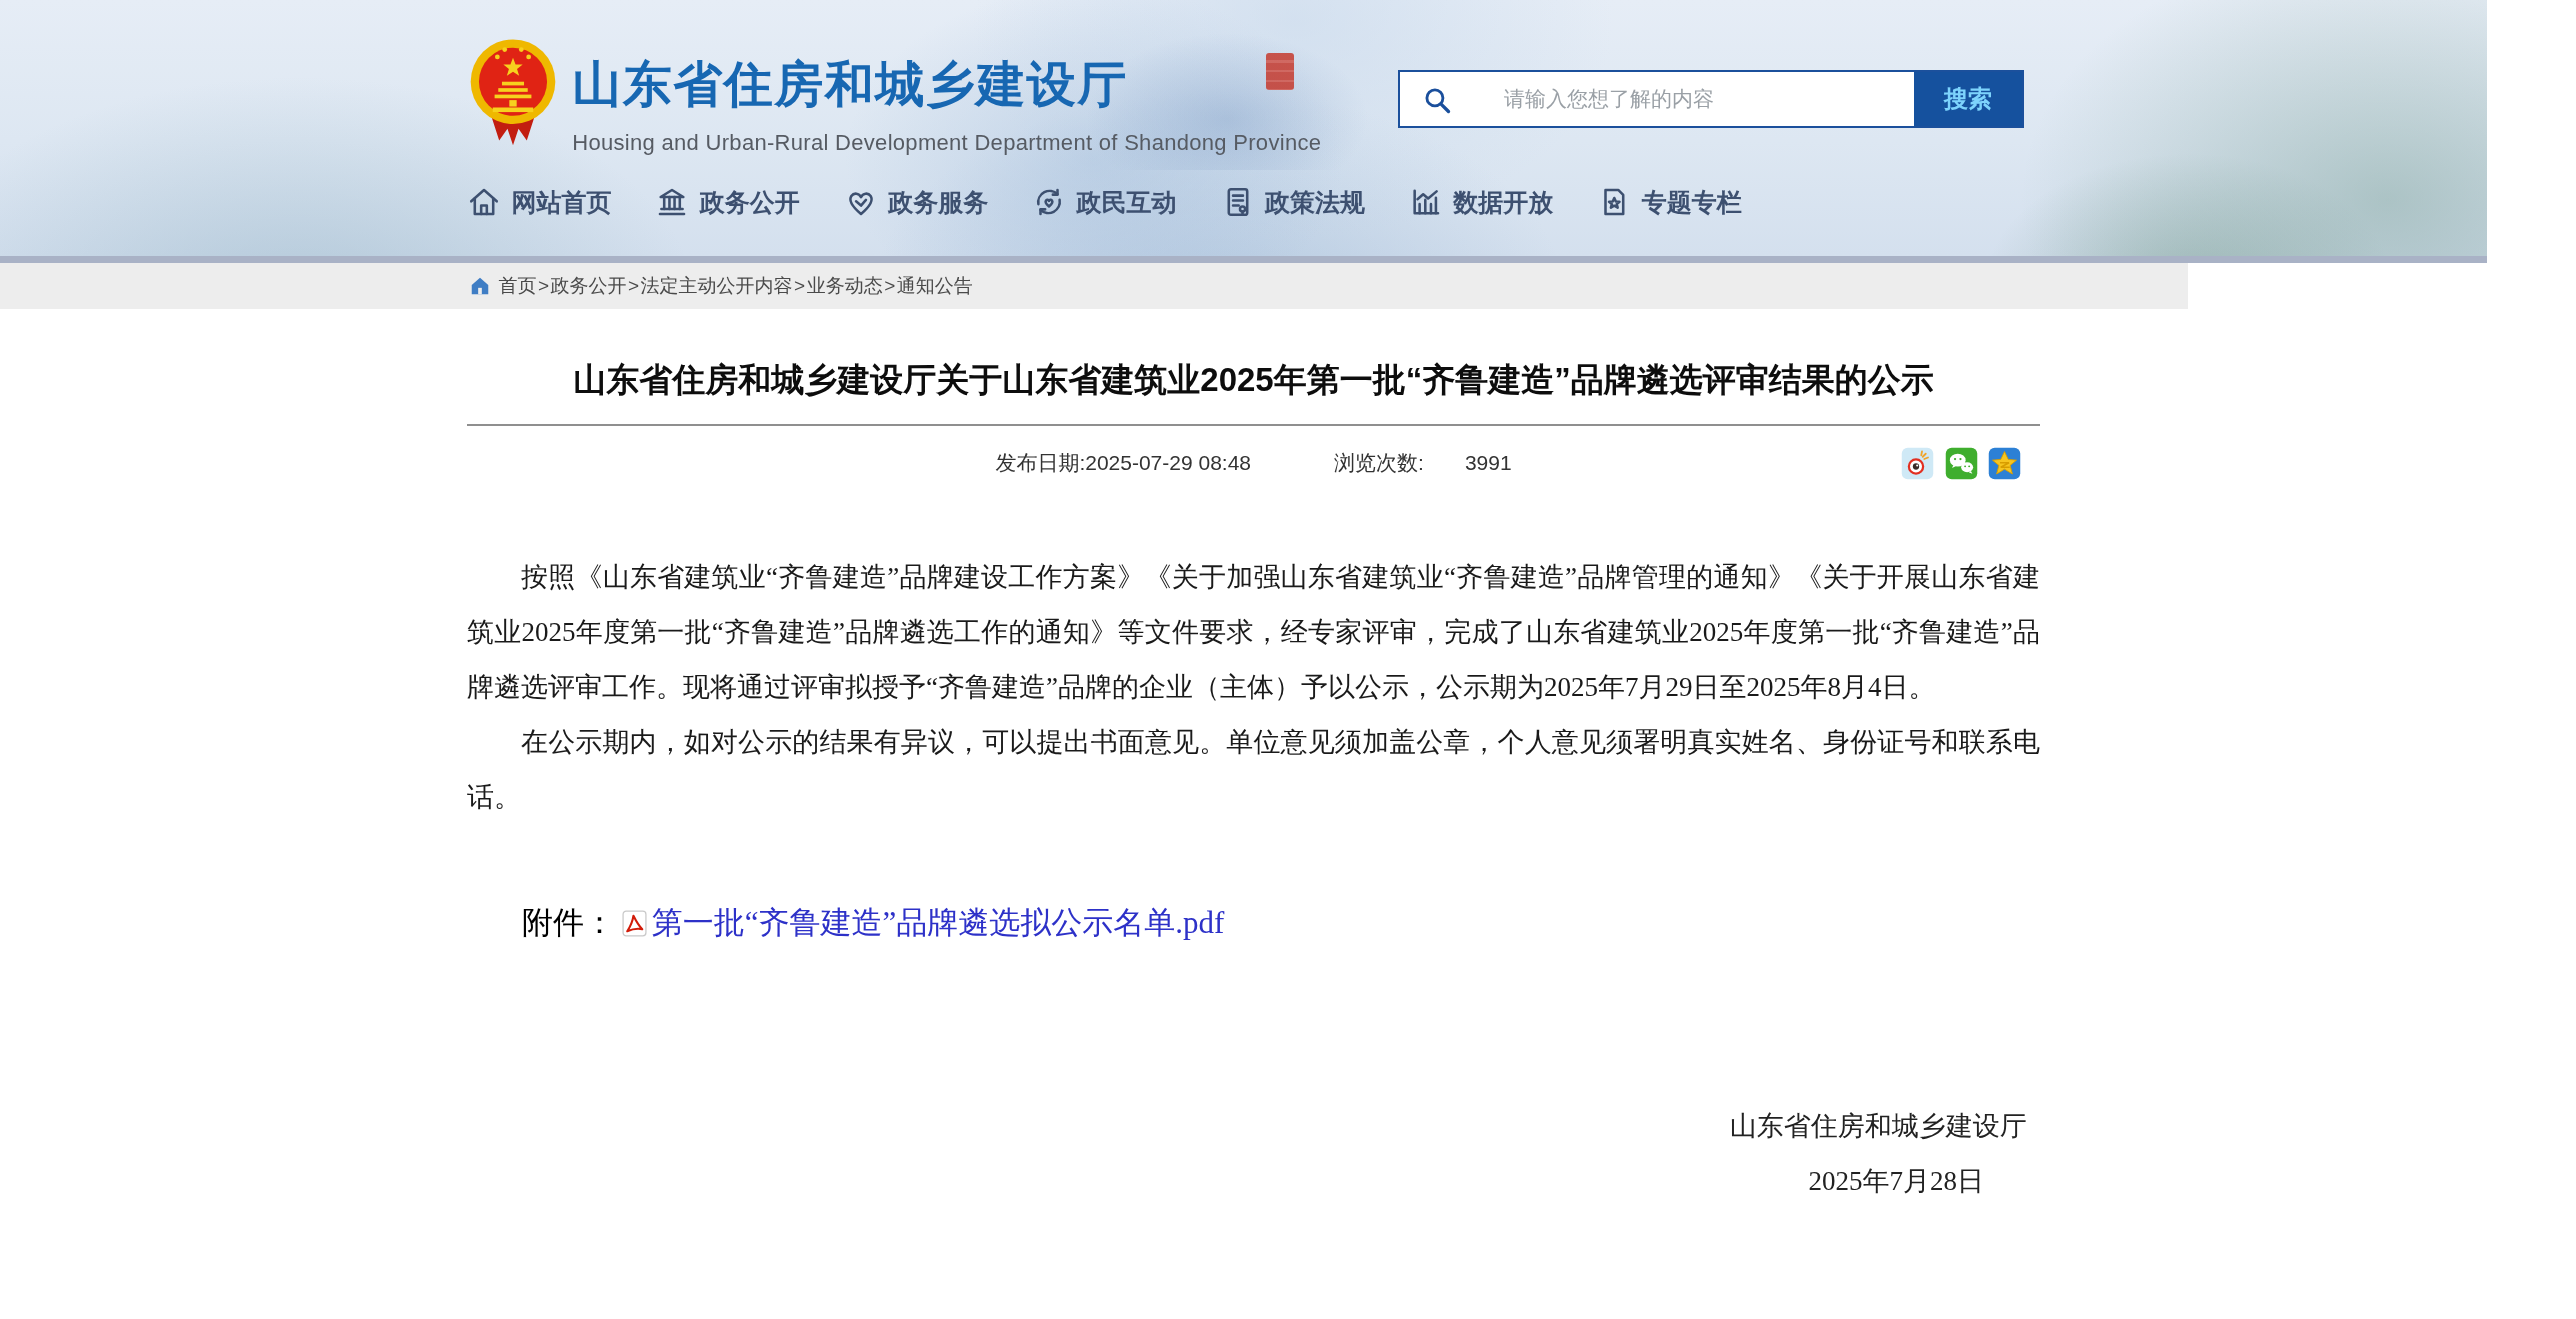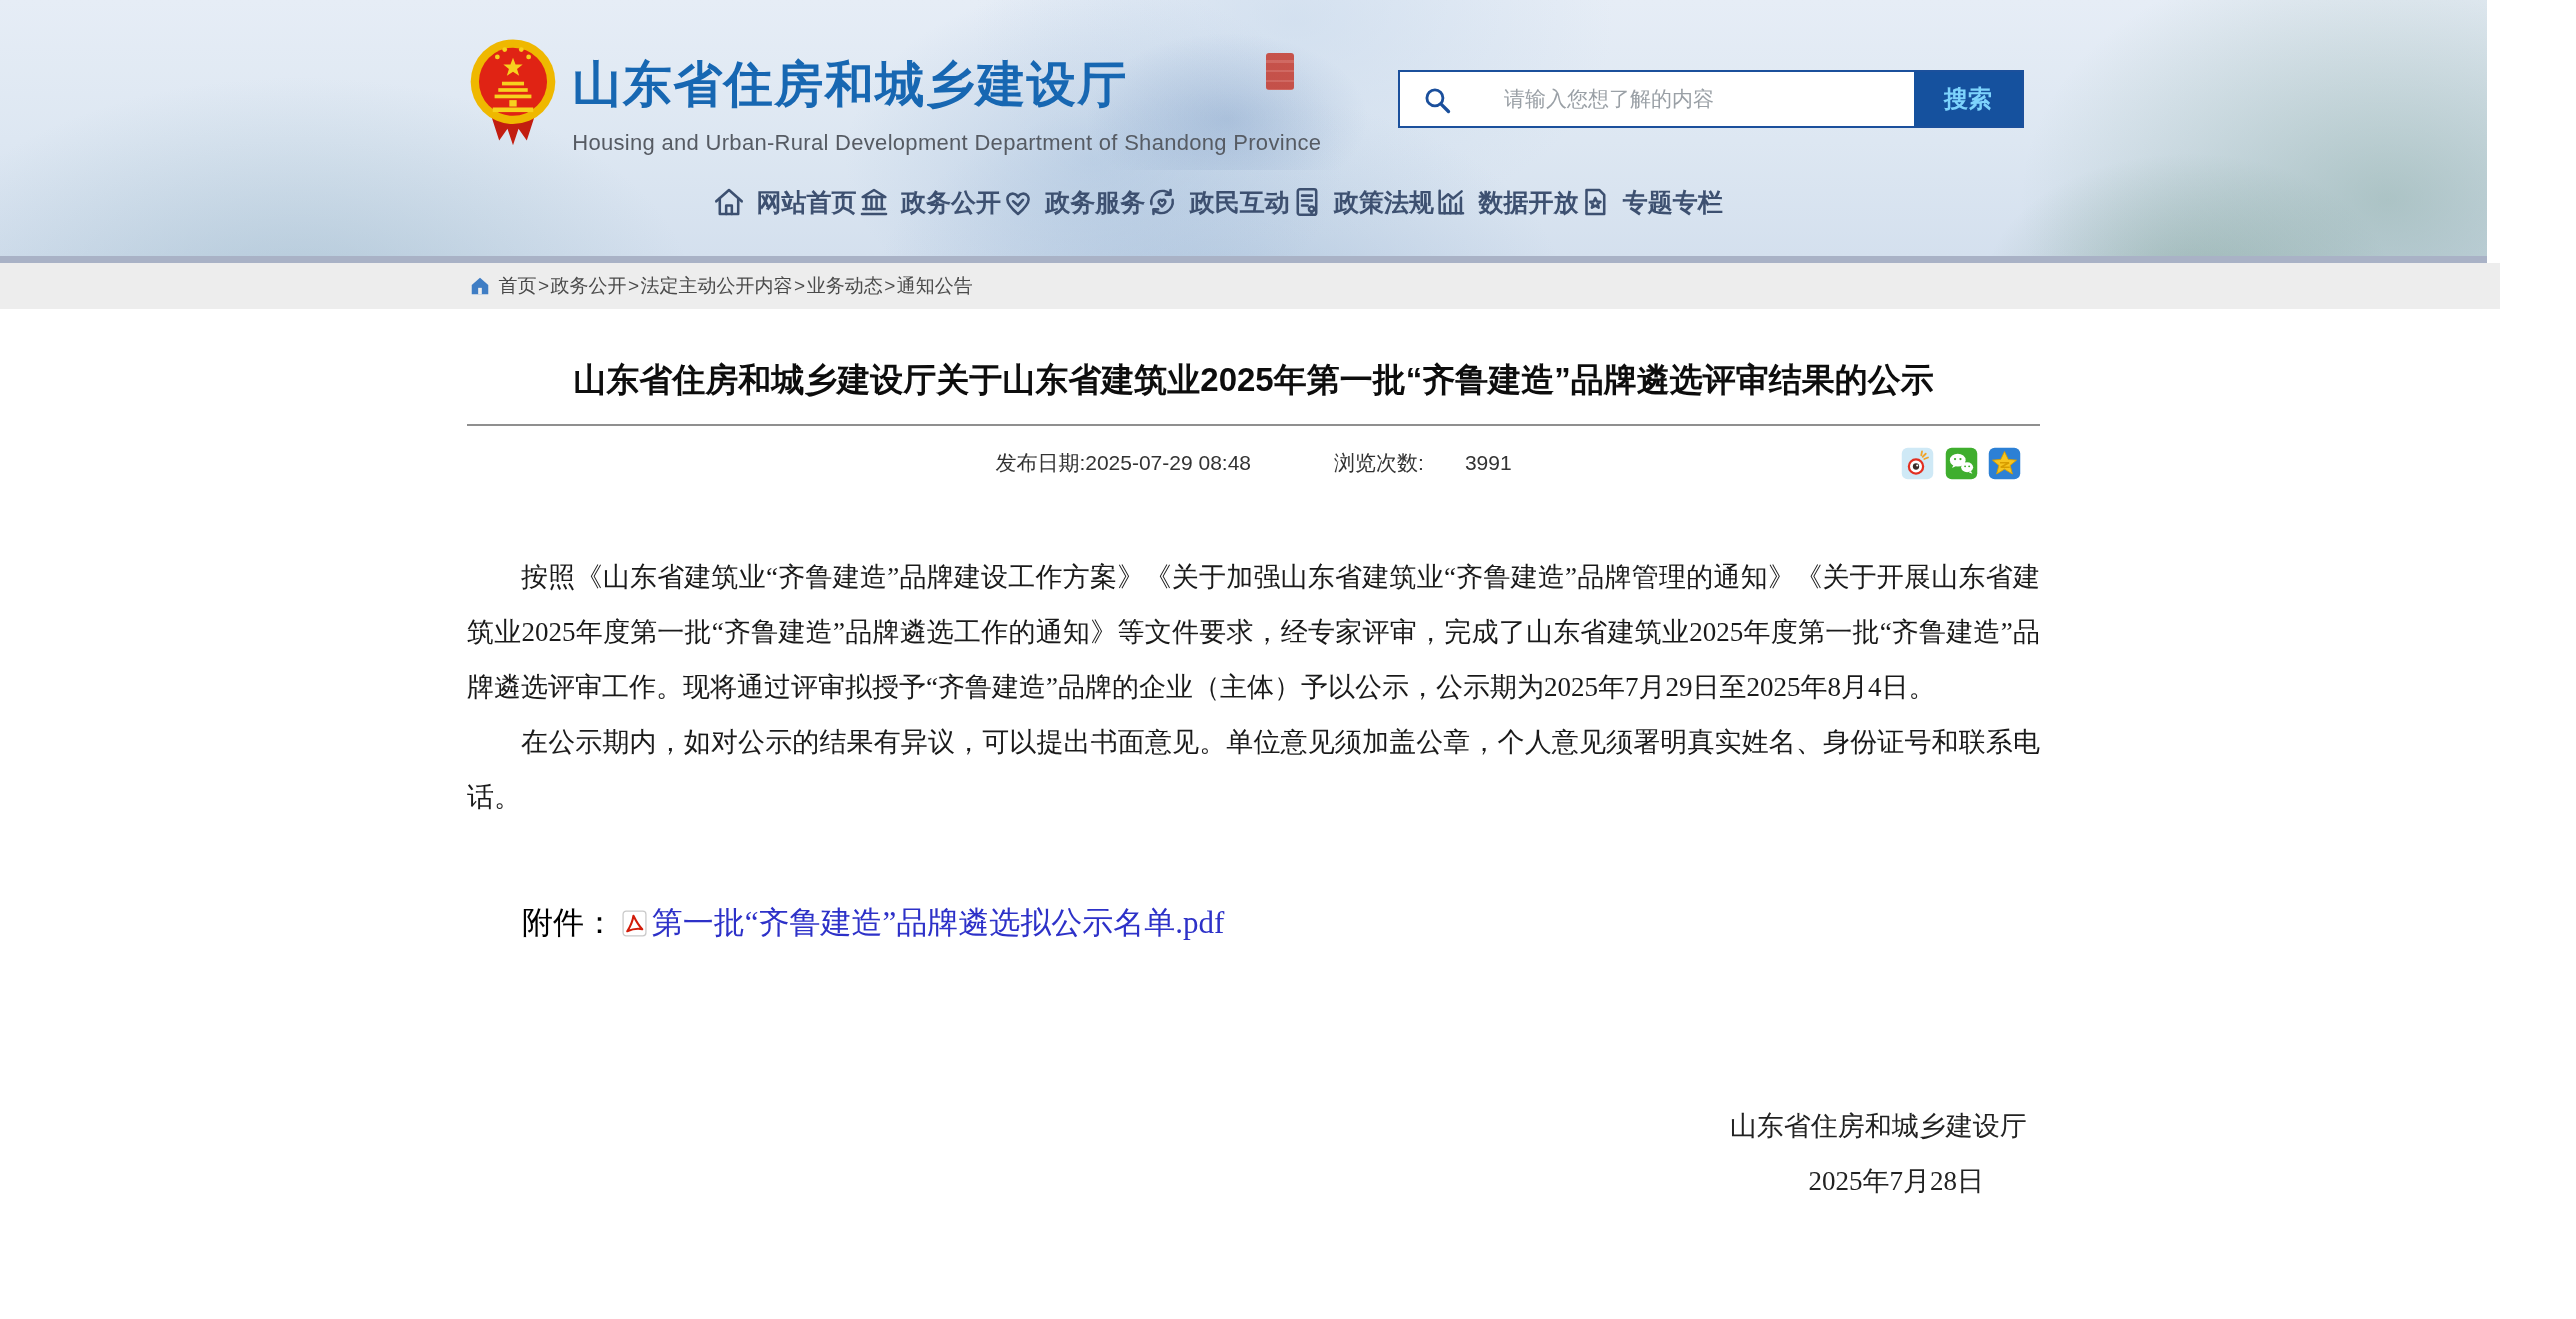--- a/index.html
+++ b/index.html
@@ -33,26 +33,26 @@
 
   .search{ position:absolute; left:1398px; top:70px; width:626px; height:58px; display:flex;
            border:2.2px solid #1b509c; background:#fff; }
   .search-icon{ position:absolute; left:22px; top:12.6px; }
   .search input{ flex:1; border:none; outline:none; padding-left:104px; font-size:21px; color:#333;
                  font-family:Liberation Serif, serif; }
   .search input::placeholder{ color:#9aa0a6; }
   .search-btn{ width:108px; background:#15519e; color:#7dd3fc; font-size:24px; font-weight:bold;
                border:none; cursor:pointer; font-family:"Liberation Sans", sans-serif; }
 
-  .nav{ position:absolute; left:467px; top:185px; width:1501px; display:flex; justify-content:center; }
+  .nav{ position:absolute; left:467px; top:185px; width:1501px; display:flex; justify-content:flex-start;gap:44px; }
   .nav-item{ display:flex; align-items:center; gap:10.4px; color:#3d5070; font-size:25px; font-weight:bold; cursor:pointer; white-space:nowrap; }
   .nav-item svg{ width:34px; height:34px; flex:none; }
 
   
-  .breadcrumb{ width:2500px; height:46px; background:#ededed; display:flex; align-items:center; }
+  .breadcrumb{ width:2188px; height:46px; background:#ededed; display:flex; align-items:center; }
   .breadcrumb-inner{ margin-left:469px; display:flex; align-items:center; font-size:19px; color:#4a4a4a; }
   .breadcrumb-inner svg{ margin-right:7.4px; }
   .crumb{ cursor:pointer; }
   .crumb-sep{ margin:0 1.5px; color:#4a4a4a; }
 
   
   .article{ width:1573px; margin-left:467px; padding-top:50px; }
   .article-title{ text-align:center; font-size:33px; font-weight:bold; color:#0d0d0d; line-height:1.3; }
   .divider{ margin-top:22px; height:2.2px; background:#8f8f8f; }
 

